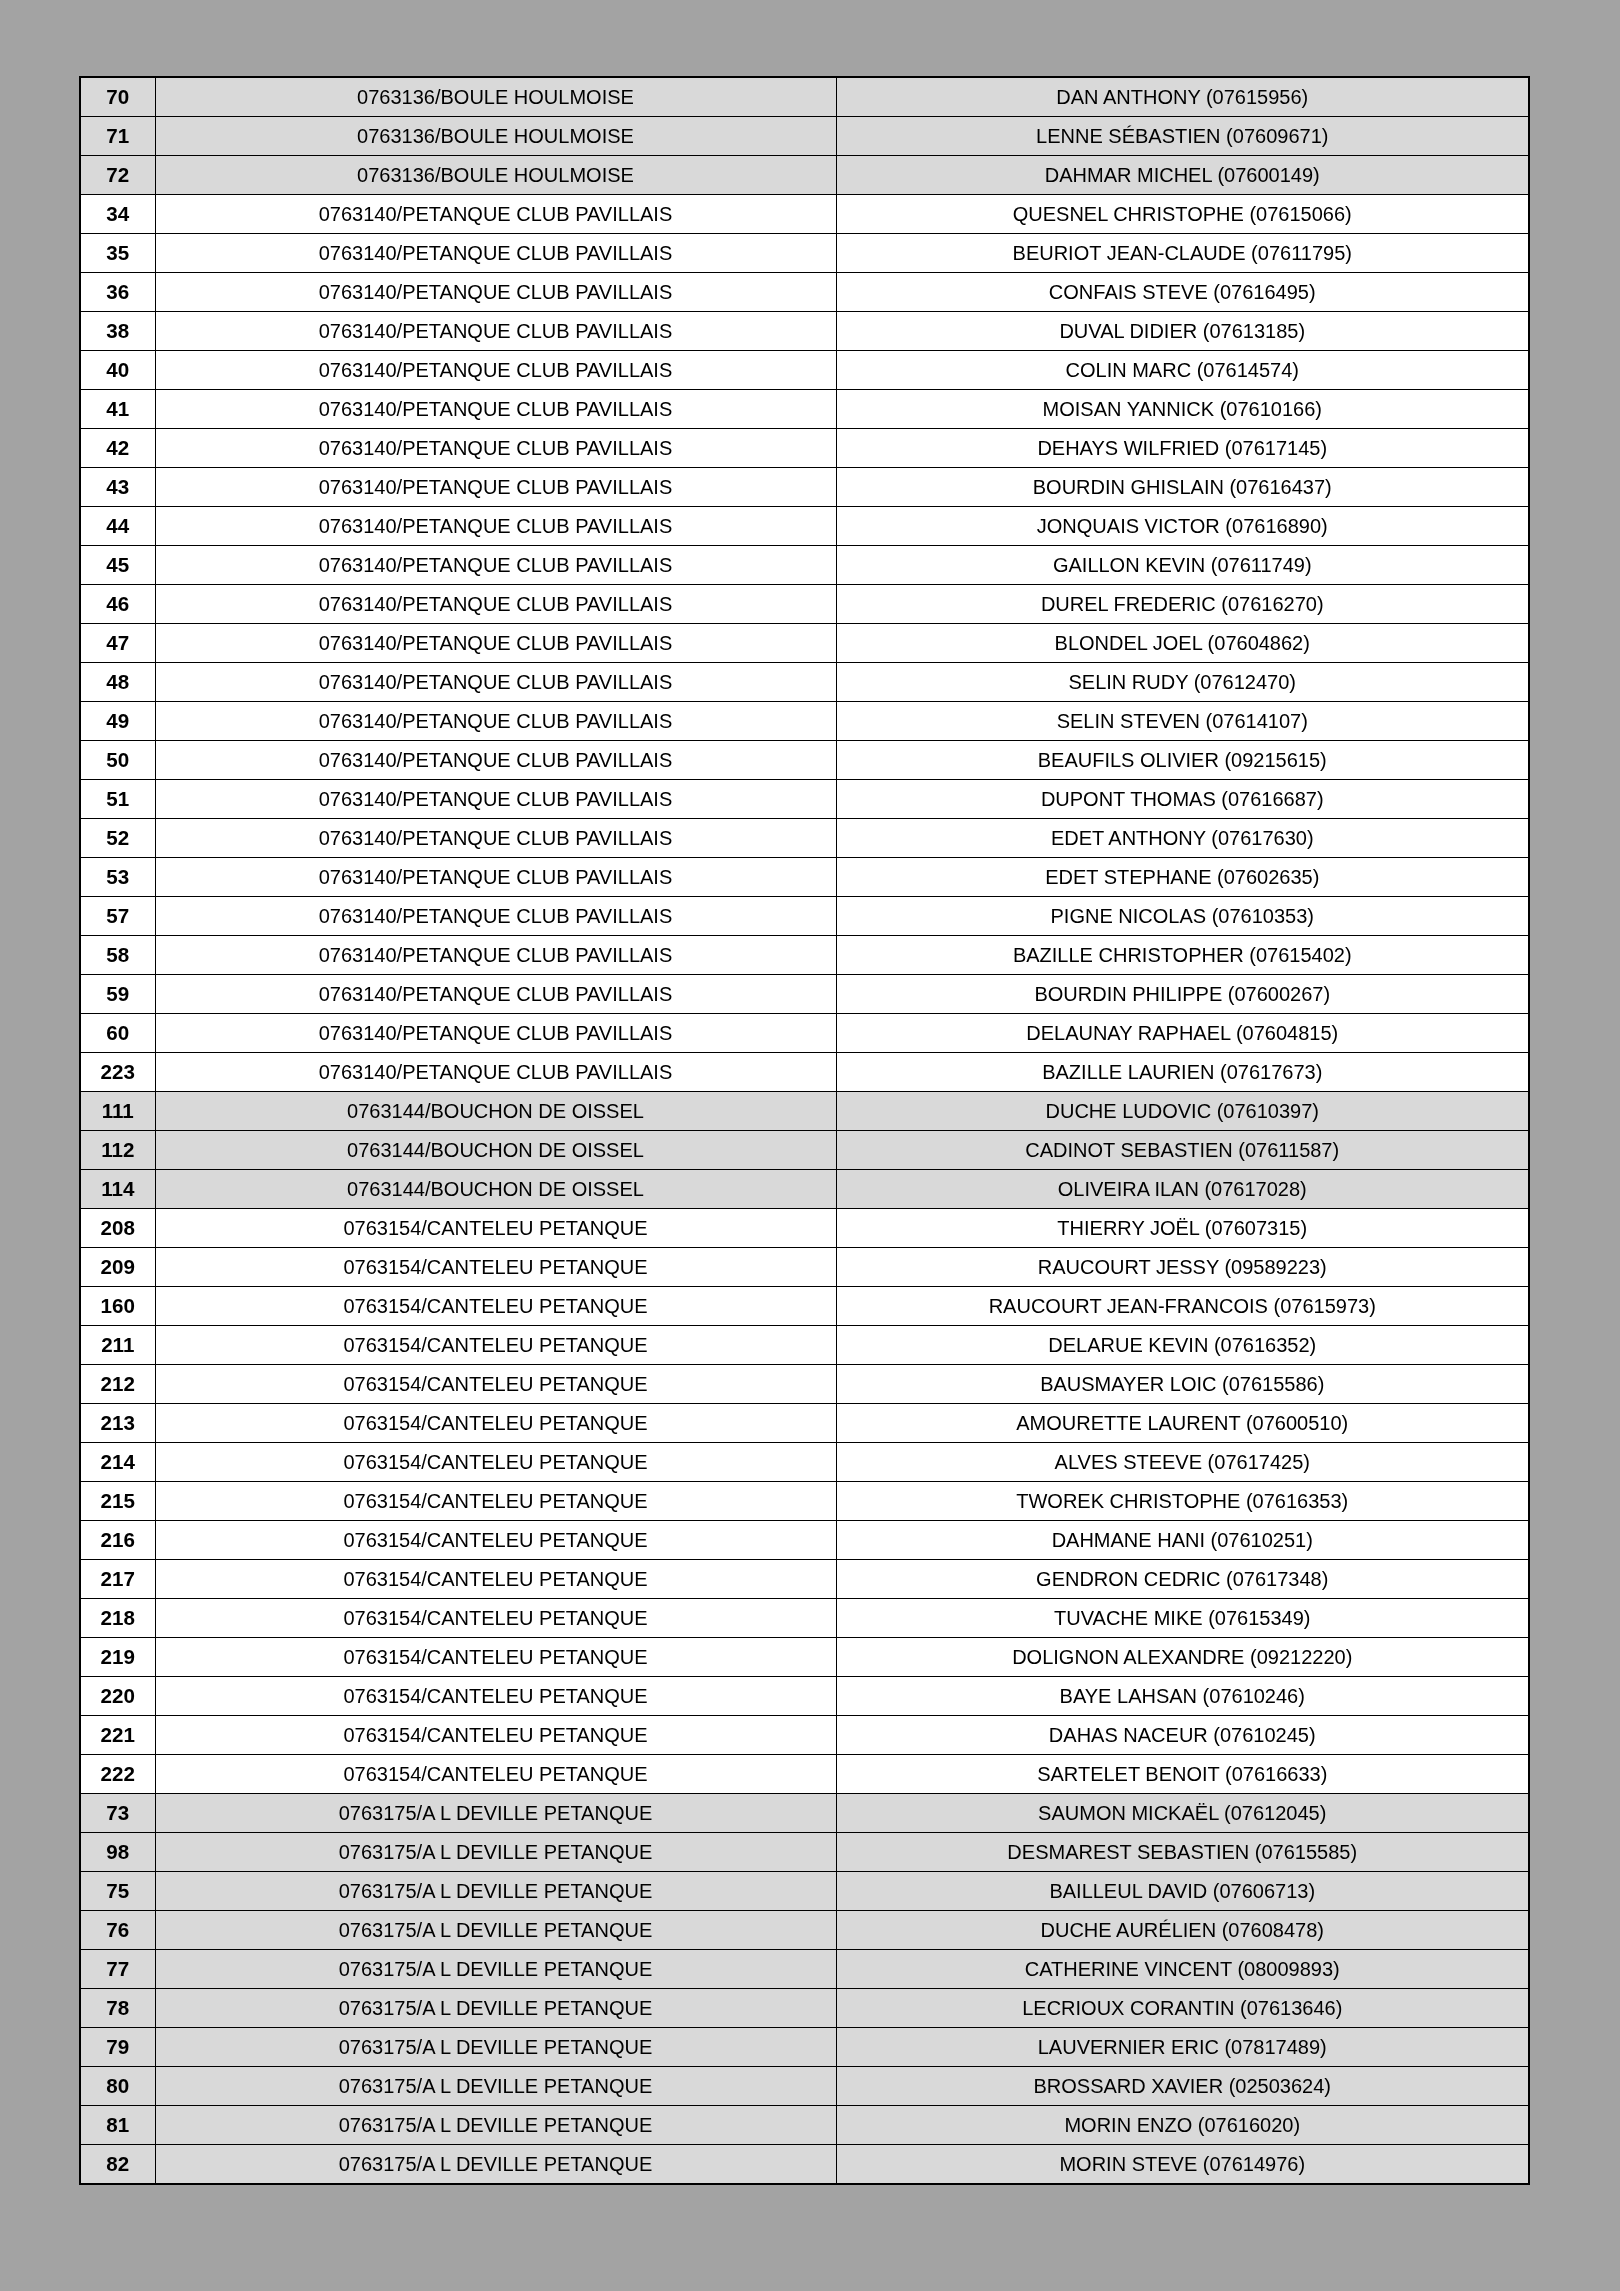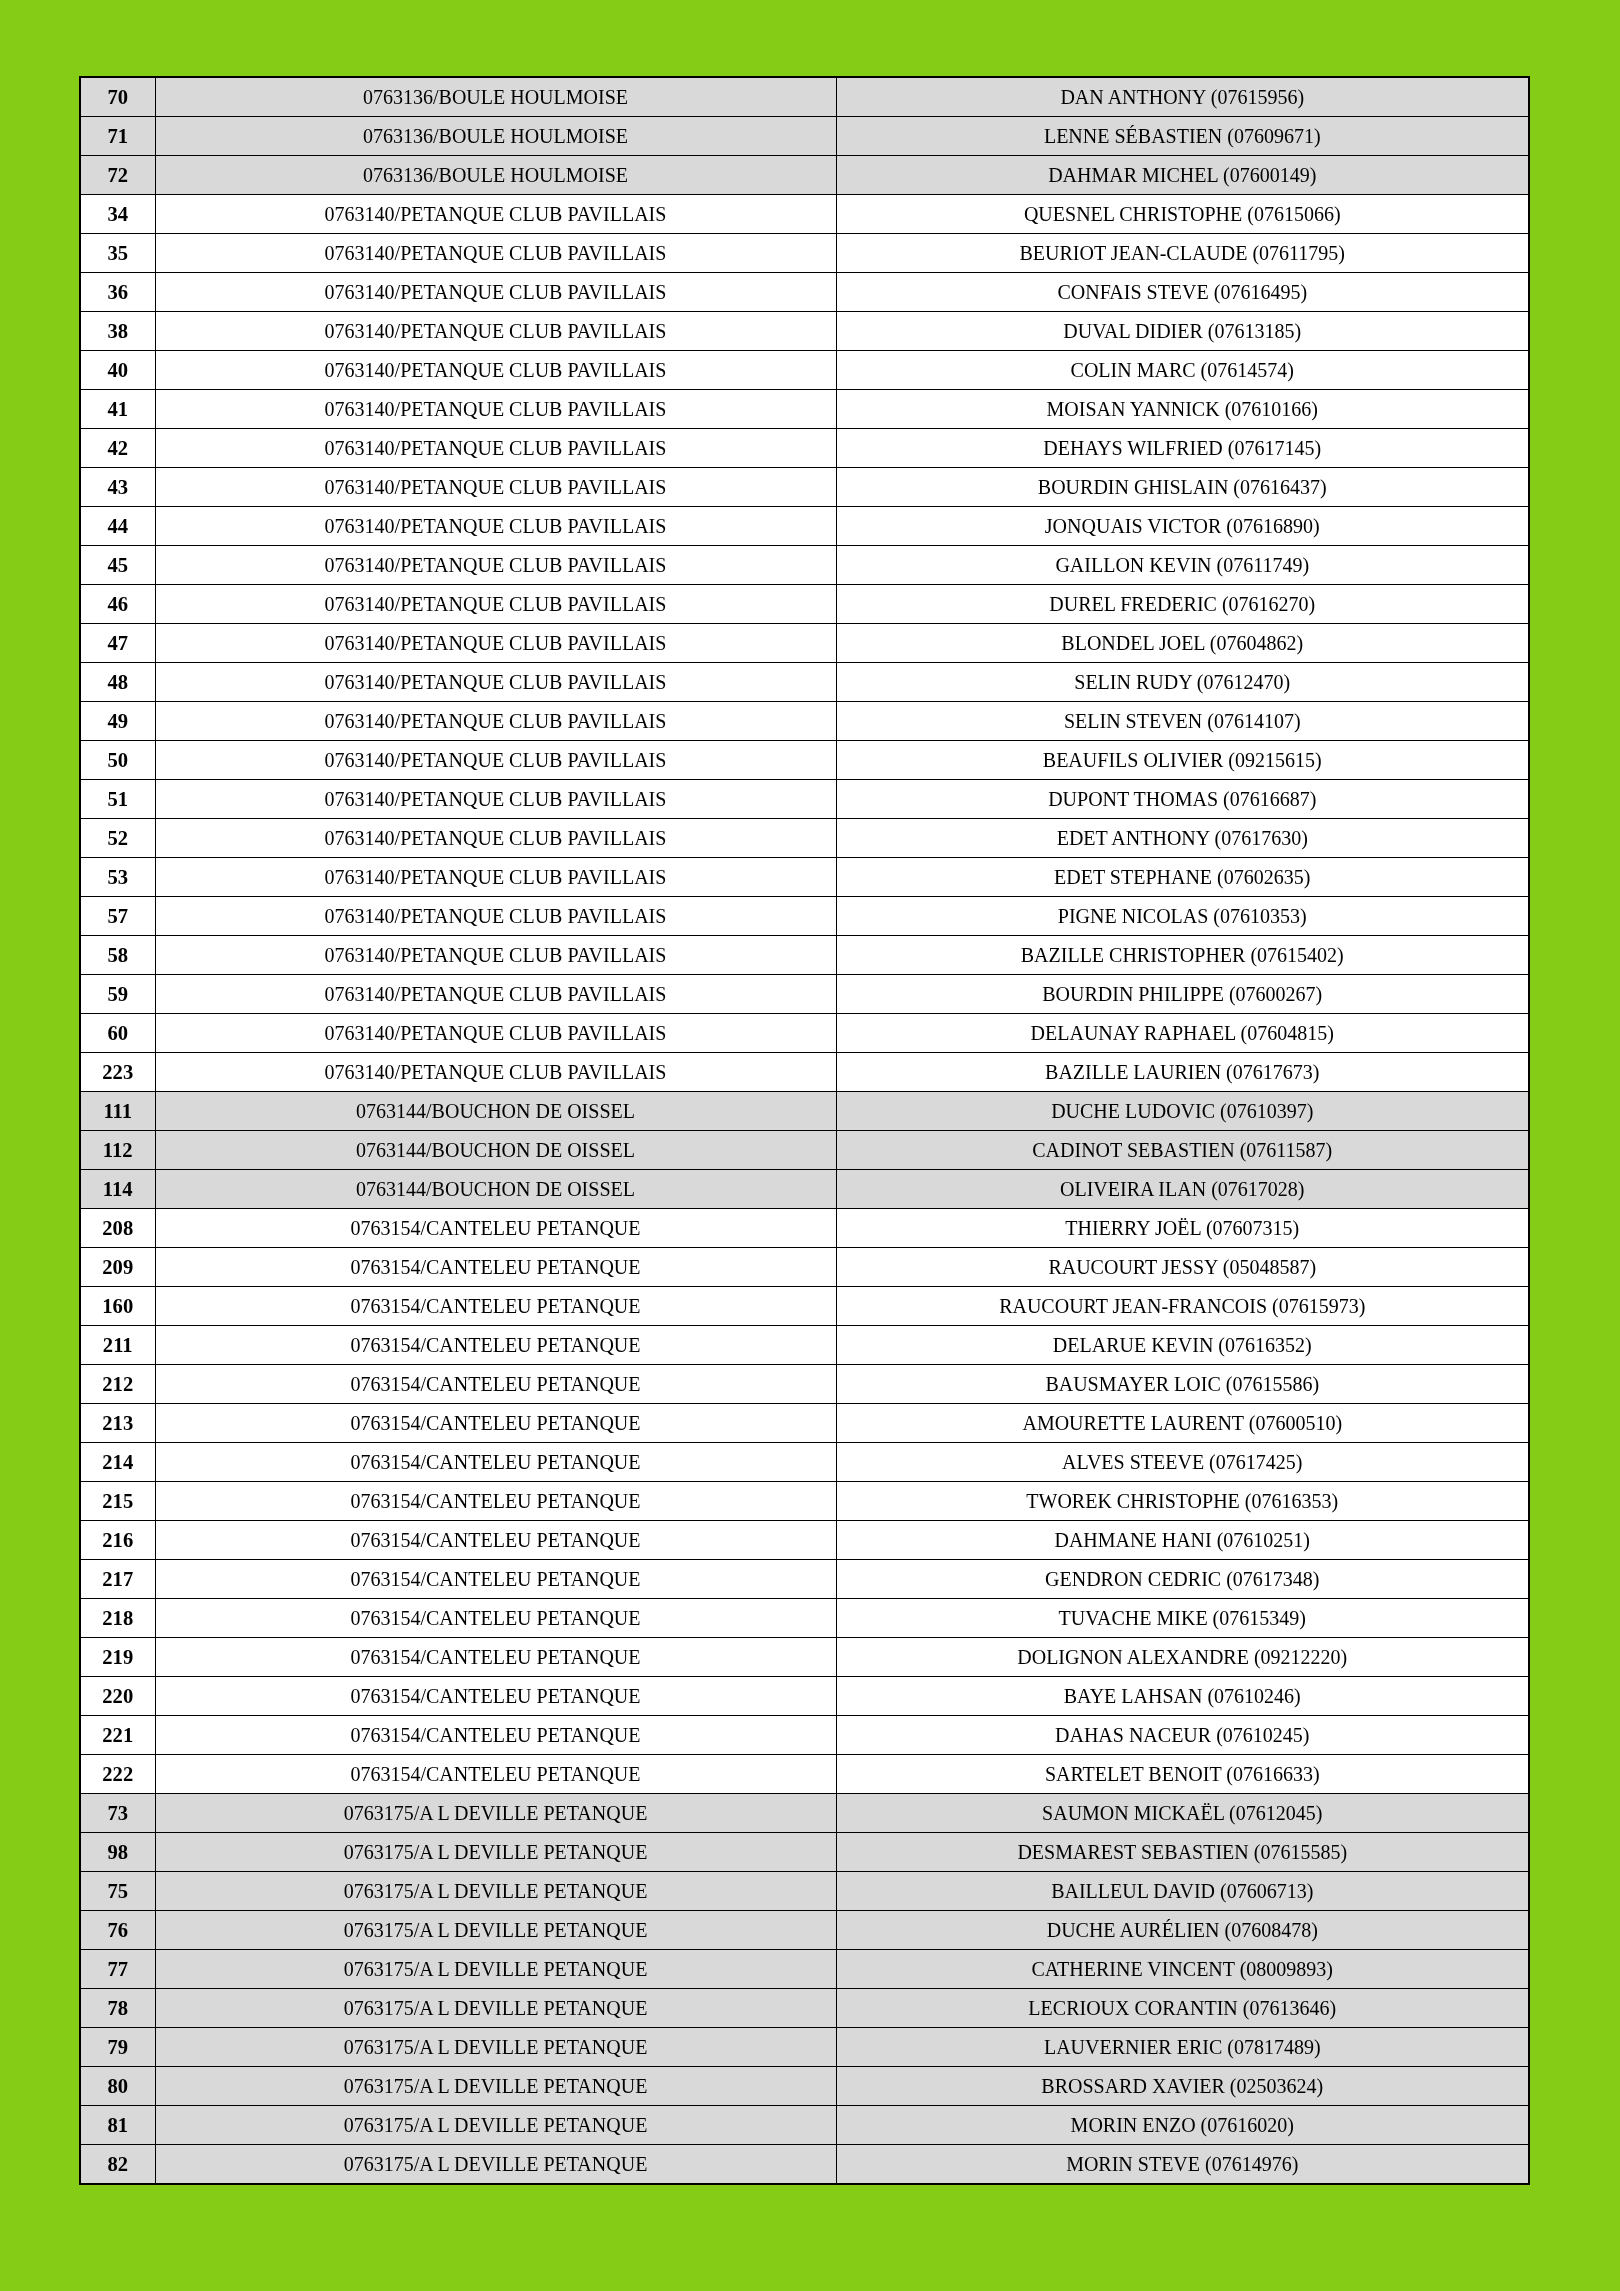--- a/index.html
+++ b/index.html
@@ -11,23 +11,22 @@
     width: 1620px;
     height: 2292px;
     font-family: "Liberation Sans", sans-serif;
     color: #000000;
     -webkit-font-smoothing: antialiased;
   }
   #page {
     position: relative;
     width: 1620px;
     height: 2292px;
-    background: #84cc16;
+    background: #a3a3a3;
     box-sizing: border-box;
-    font-family: Liberation Serif, serif;
   }
   #roster-table {
     position: absolute;
     left: 79px;
     top: 76px;
     width: 1450px;
     border-collapse: collapse;
     table-layout: fixed;
   }
   #roster-table col.c-num   { width: 75px; }
@@ -222,21 +221,21 @@
           <td class="player">OLIVEIRA ILAN (07617028)</td>
         </tr>
         <tr class="plain">
           <td class="num">208</td>
           <td class="club">0763154/CANTELEU PETANQUE</td>
           <td class="player">THIERRY JOËL (07607315)</td>
         </tr>
         <tr class="plain">
           <td class="num">209</td>
           <td class="club">0763154/CANTELEU PETANQUE</td>
-          <td class="player">RAUCOURT JESSY (05048587)</td>
+          <td class="player">RAUCOURT JESSY (09589223)</td>
         </tr>
         <tr class="plain">
           <td class="num">160</td>
           <td class="club">0763154/CANTELEU PETANQUE</td>
           <td class="player">RAUCOURT JEAN-FRANCOIS (07615973)</td>
         </tr>
         <tr class="plain">
           <td class="num">211</td>
           <td class="club">0763154/CANTELEU PETANQUE</td>
           <td class="player">DELARUE KEVIN (07616352)</td>

